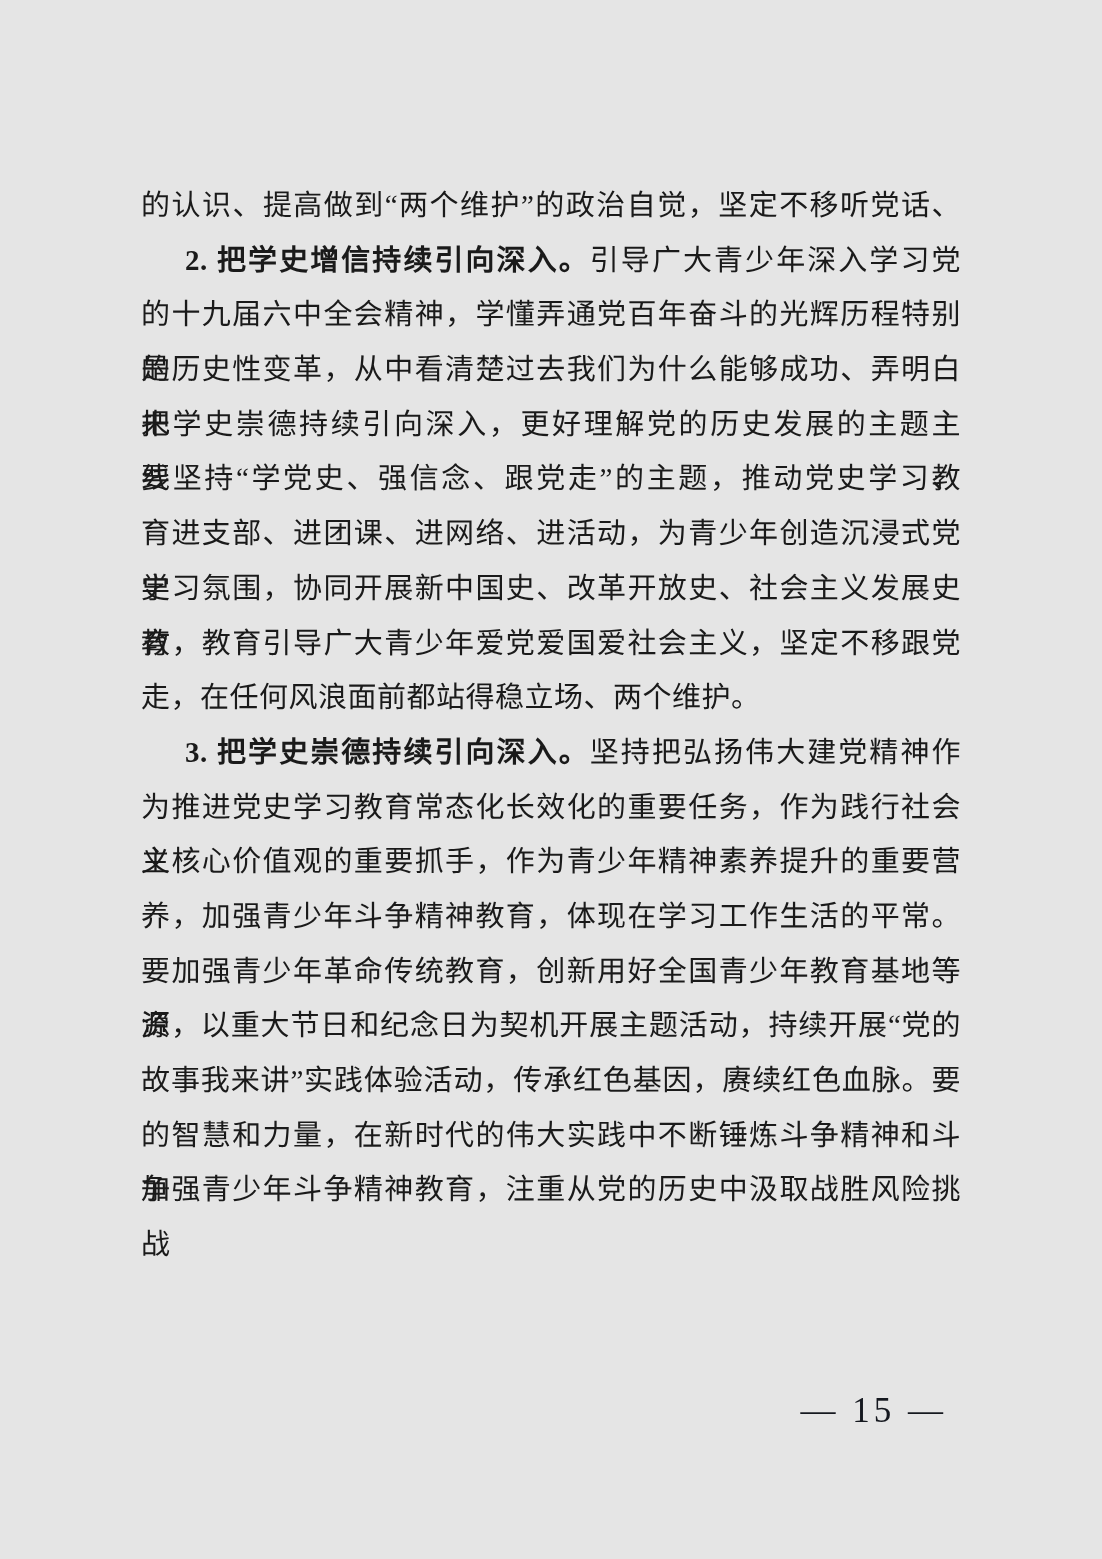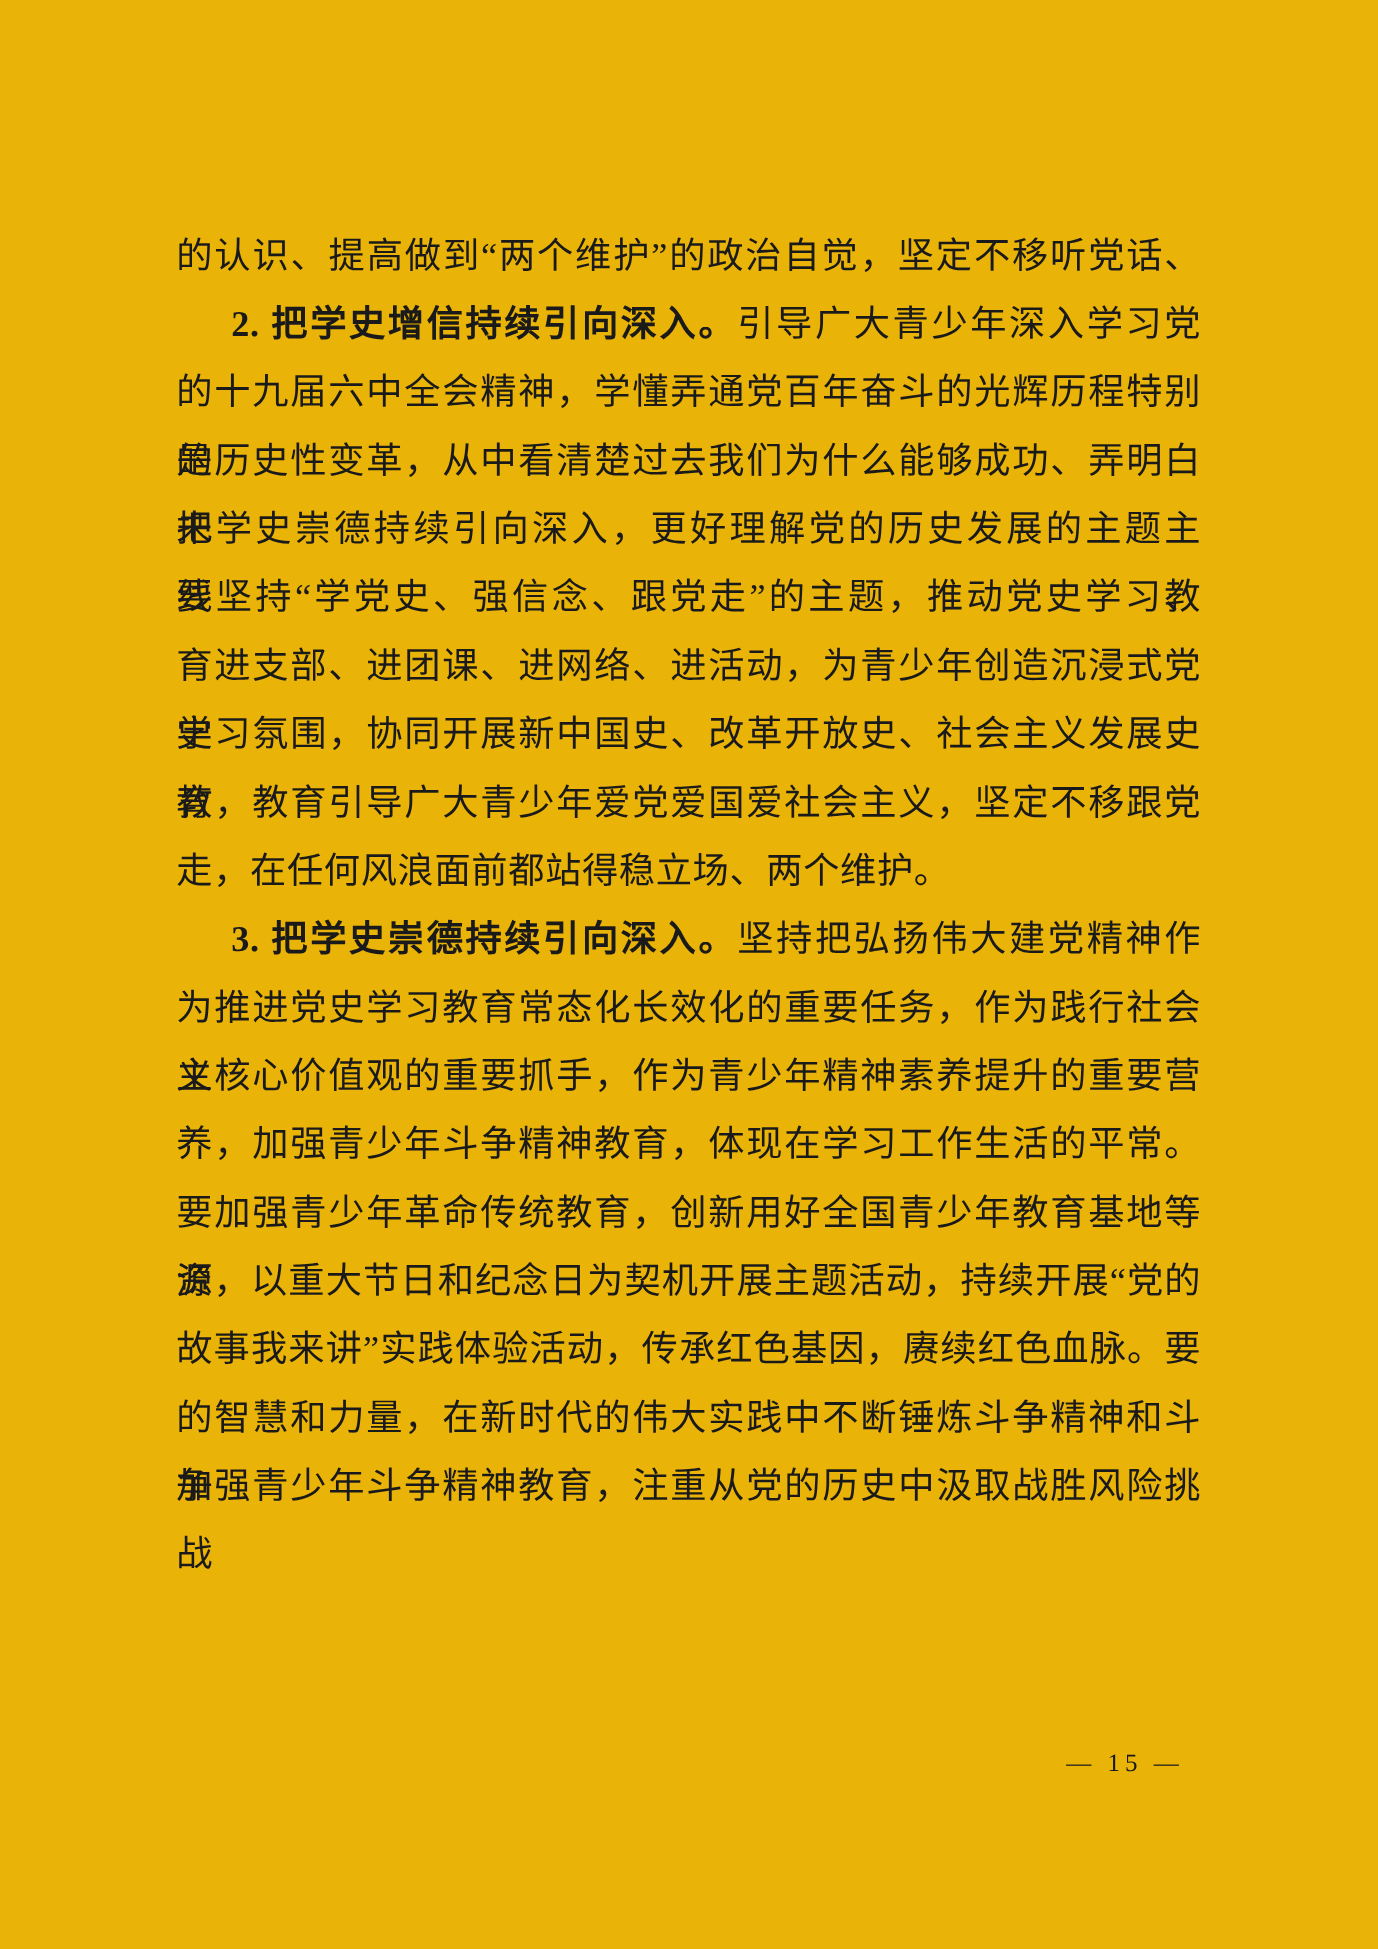--- a/index.html
+++ b/index.html
@@ -4,21 +4,21 @@
 <style>
   html, body {
     margin: 0;
     padding: 0;
     background: #ffffff;
   }
   .page {
     position: relative;
     width: 1102px;
     height: 1559px;
-    background: #eab308;
+    background: #e5e5e5;
     overflow: hidden;
     font-family: "Liberation Serif", serif;
     color: #1a1a1a;
   }
   .doc-body {
     position: absolute;
     left: 141px;
     top: 178px;
     width: 820px;
   }
@@ -39,21 +39,21 @@
   .line.indent {
     text-indent: 44px;
   }
   .line .bold {
     font-weight: 700;
   }
   .page-number {
     position: absolute;
     top: 1396px;
     right: 155px;
-    font-size: 20px;
+    font-size: 35px;
     line-height: 30px;
     letter-spacing: 4px;
     color: #15181f;
     white-space: nowrap;
   }
 </style>
 </head>
 <body>
 
 <div class="page">

